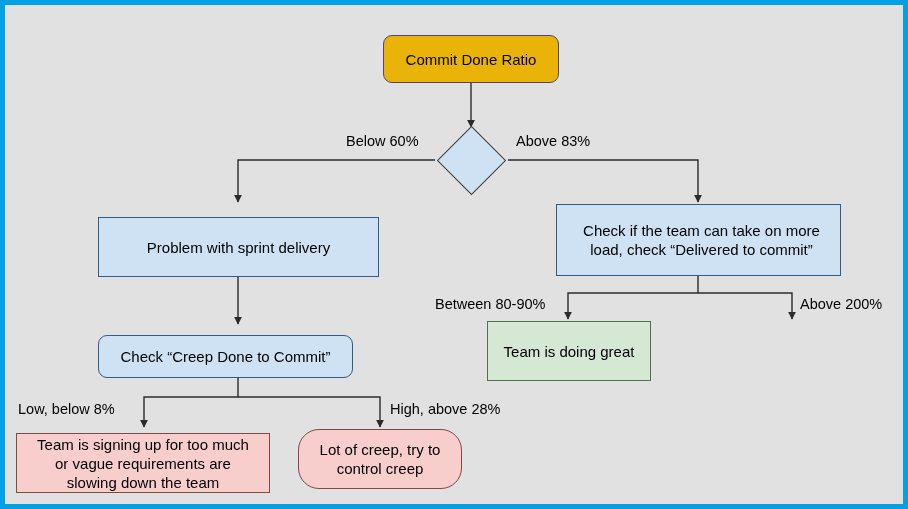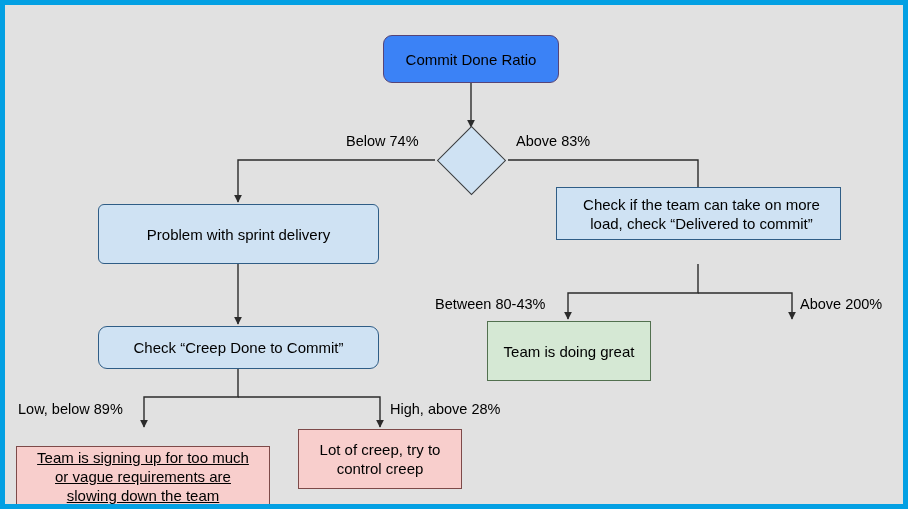--- a/index.html
+++ b/index.html
@@ -33,21 +33,21 @@
     justify-content: center;
     text-align: center;
     color: #000000;
     font-size: 15px;
     line-height: 19px;
     border: 1.3px solid #3b3b3b;
     white-space: pre-line;
     padding: 2px 6px;
   }
   .node.rounded { border-radius: 9px; }
-  .n-purple { background: #3b82f6; border-color: #564477; }
+  .n-purple { background: #eab308; border-color: #564477; }
   .n-blue   { background: #cfe2f3; border-color: #2f5d86; }
   .n-green  { background: #d5e8d4; border-color: #52704f; }
   .n-yellow { background: #fff2cc; border-color: #6b6145; }
   .n-pink   { background: #f8cecc; border-color: #7d4a49; }
   .diamond {
     position: absolute;
     background: #cfe2f3;
     border: 1.3px solid #3b3b3b;
     box-sizing: border-box;
     transform: rotate(45deg);
@@ -83,62 +83,62 @@
     </g>
   </svg>
 
   <div class="node rounded n-purple" style="left:378px; top:30px; width:176px; height:48px;">
     <span>Commit Done Ratio</span>
   </div>
 
   <div class="diamond" style="left:442px; top:131px; width:49px; height:49px;"></div>
 
   <div class="edge-label" style="left:341px; top:128px;">
-    <span>Below 74%</span>
+    <span>Below 60%</span>
   </div>
   <div class="edge-label" style="left:511px; top:128px;">
     <span>Above 83%</span>
   </div>
 
-  <div class="node n-blue" style="left:93px; top:199px; width:281px; height:60px;border-radius:6px;">
+  <div class="node n-blue" style="left:93px; top:212px; width:281px; height:60px;">
     <span>Problem with sprint delivery</span>
   </div>
 
-  <div class="node n-blue" style="left:551px; top:182px; width:285px; height:53px;padding-left:12px;">
+  <div class="node n-blue" style="left:551px; top:199px; width:285px; height:72px;padding-left:12px;">
     <span>Check if the team can take on more
 load, check “Delivered to commit”</span>
   </div>
 
-  <div class="node rounded n-blue" style="left:93px; top:321px; width:281px; height:43px;">
+  <div class="node rounded n-blue" style="left:93px; top:330px; width:255px; height:43px;">
     <span>Check “Creep Done to Commit”</span>
   </div>
 
   <div class="edge-label" style="left:430px; top:291px;">
-    <span>Between 80-43%</span>
+    <span>Between 80-90%</span>
   </div>
   <div class="edge-label" style="left:795px; top:291px;">
     <span>Above 200%</span>
   </div>
 
   <div class="node n-green" style="left:482px; top:316px; width:164px; height:60px;">
     <span>Team is doing great</span>
   </div>
 
 
   <div class="edge-label" style="left:13px; top:396px;">
-    <span>Low, below 89%</span>
+    <span>Low, below 8%</span>
   </div>
   <div class="edge-label" style="left:385px; top:396px;">
     <span>High, above 28%</span>
   </div>
 
-  <div class="node n-pink" style="left:11px; top:441px; width:254px; height:60px;text-decoration:underline;">
+  <div class="node n-pink" style="left:11px; top:428px; width:254px; height:60px;">
     <span>Team is signing up for too much
 or vague requirements are
 slowing down the team</span>
   </div>
 
-  <div class="node n-pink" style="left:293px; top:424px; width:164px; height:60px;">
+  <div class="node n-pink" style="left:293px; top:424px; width:164px; height:60px;border-radius:21px;">
     <span>Lot of creep, try to
 control creep</span>
   </div>
 
 </div>
 
 </body></html>

